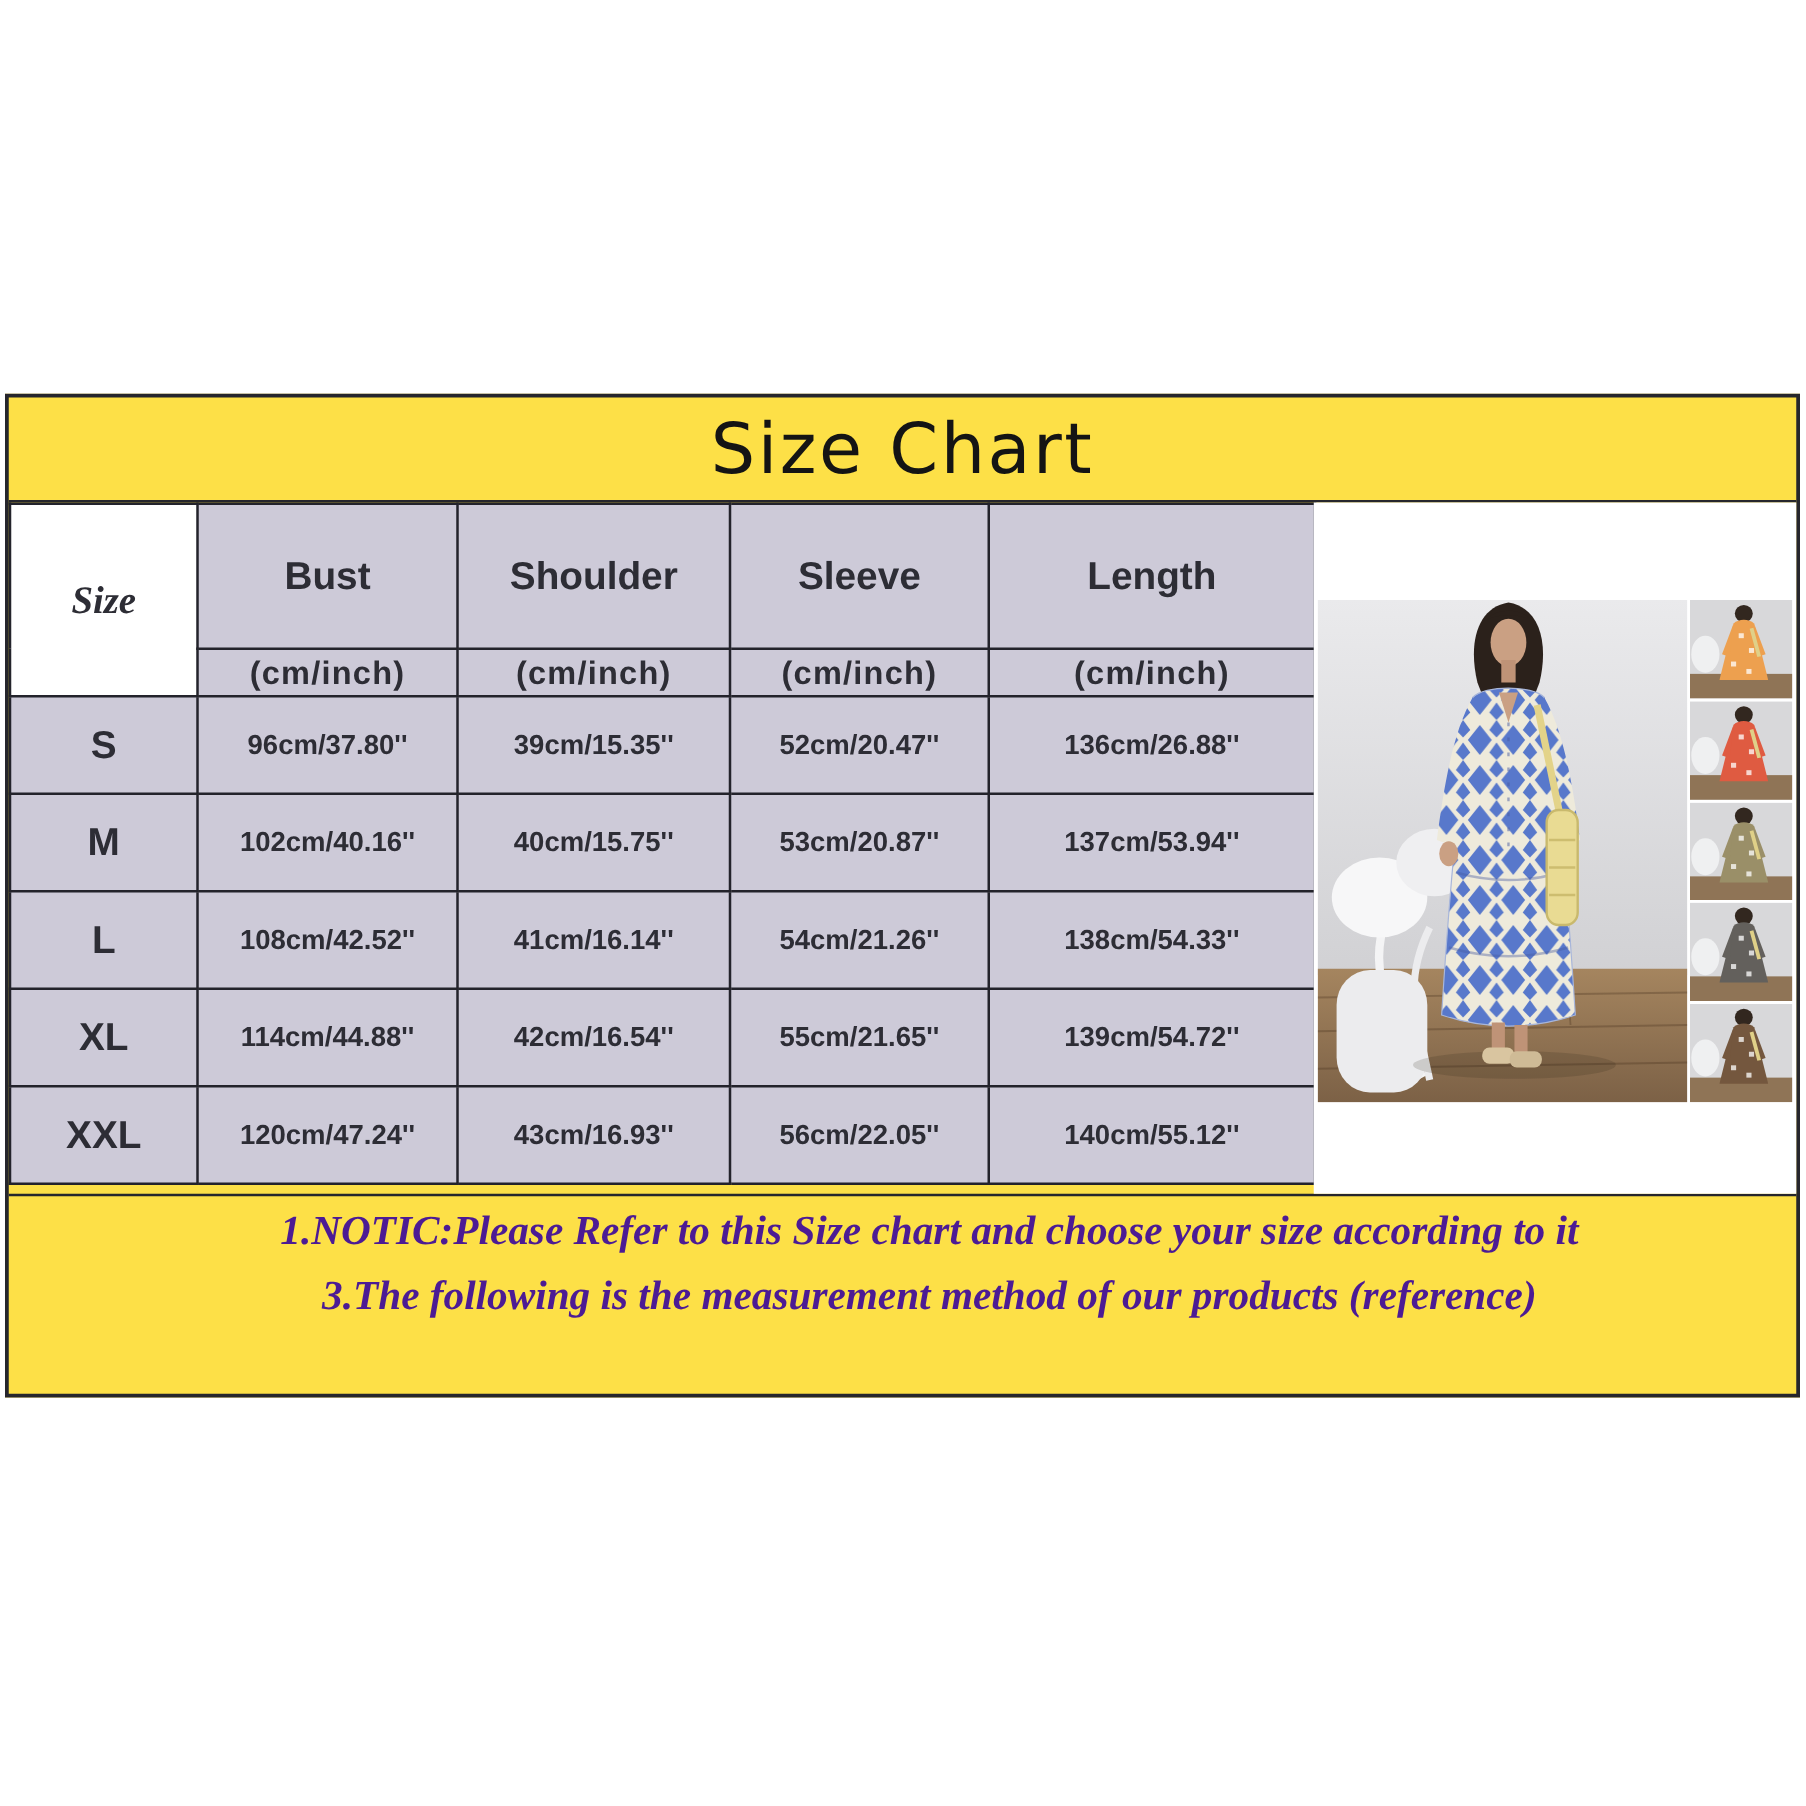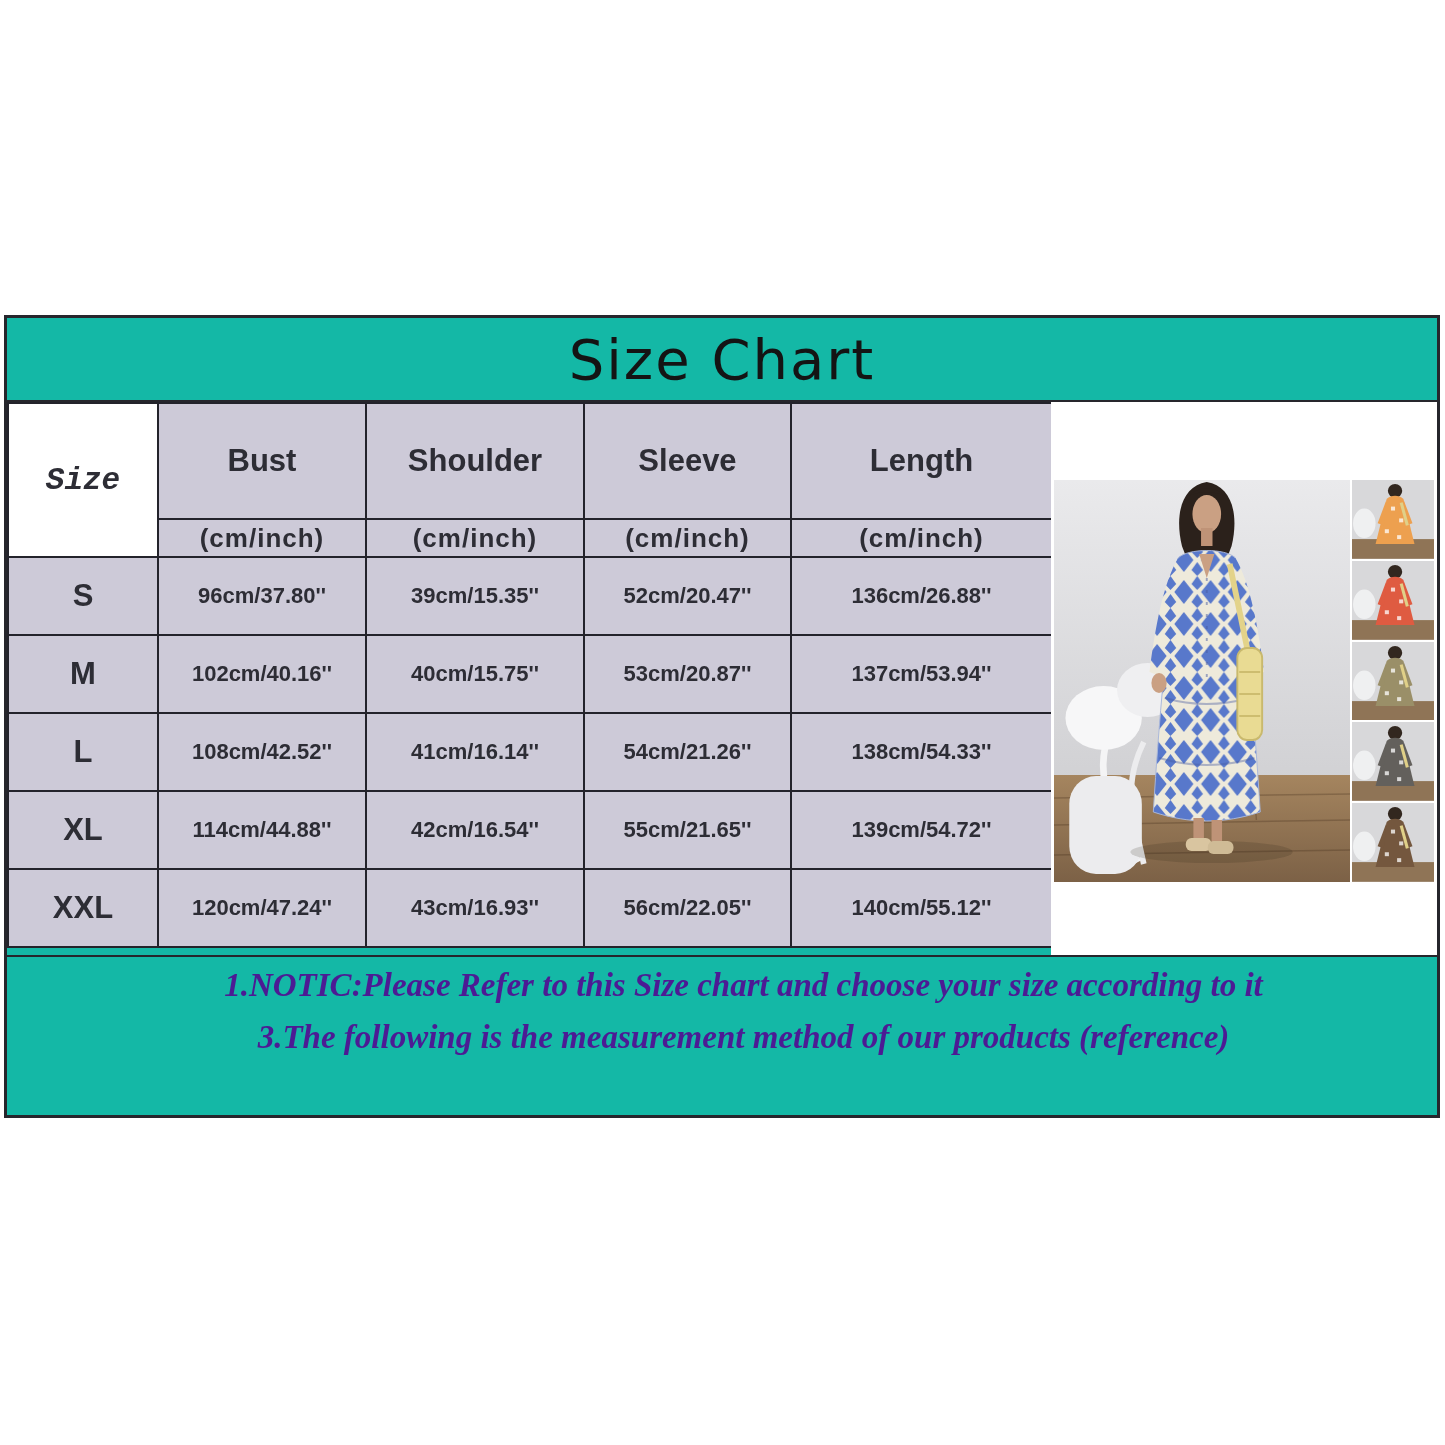--- a/index.html
+++ b/index.html
@@ -1,30 +1,30 @@
 <!DOCTYPE html>
 <html><head>
 <meta charset="utf-8">
 <style>
   html,body{margin:0;padding:0;background:#ffffff;}
   .canvas{position:relative;width:1445px;height:1445px;background:#ffffff;overflow:hidden;
           font-family:"Liberation Sans",sans-serif;}
   .panel{position:absolute;left:4px;top:315px;width:1436px;height:803px;
-         border:3px solid #26262c;background:#14b8a6;box-sizing:border-box;}
+         border:3px solid #26262c;background:#fde047;box-sizing:border-box;}
   .title-row{height:82px;border-bottom:2px solid #26262c;display:flex;align-items:center;
              justify-content:center;font-family:"DejaVu Sans",sans-serif;font-size:56px;
              letter-spacing:2px;color:#141414;}
   .body-row{position:relative;height:553px;}
   
   table.size-table{border-collapse:collapse;table-layout:fixed;width:1044px;
                    position:absolute;left:0;top:0;}
   .size-table th,.size-table td{border:2px solid #23232b;padding:0;text-align:center;
                    vertical-align:middle;color:#2d2d35;}
   .size-table .grey{background:#cdcad8;}
-  .corner-cell{background:#ffffff;font-family:Liberation Mono, monospace;font-style:italic;
+  .corner-cell{background:#ffffff;font-family:Liberation Serif, serif;font-style:italic;
                font-weight:normal;font-size:37px;color:#1d1d1d;}
   .head-row th{height:114px;font-size:31px;font-weight:bold;}
   .unit-row th{height:36px;font-size:26px;font-weight:bold;letter-spacing:1px;}
   .data-row td{height:76px;font-size:22px;font-weight:bold;}
   .data-row td.size-label{font-size:31px;}
   
   .photo-area{position:absolute;left:1044px;top:0;right:0;height:553px;background:#ffffff;}
   .photo-block{position:absolute;top:78px;left:3px;right:3px;height:402px;display:flex;}
   .main-photo{flex:1;position:relative;overflow:hidden;}
   .main-photo svg{display:block;width:100%;height:100%;}

